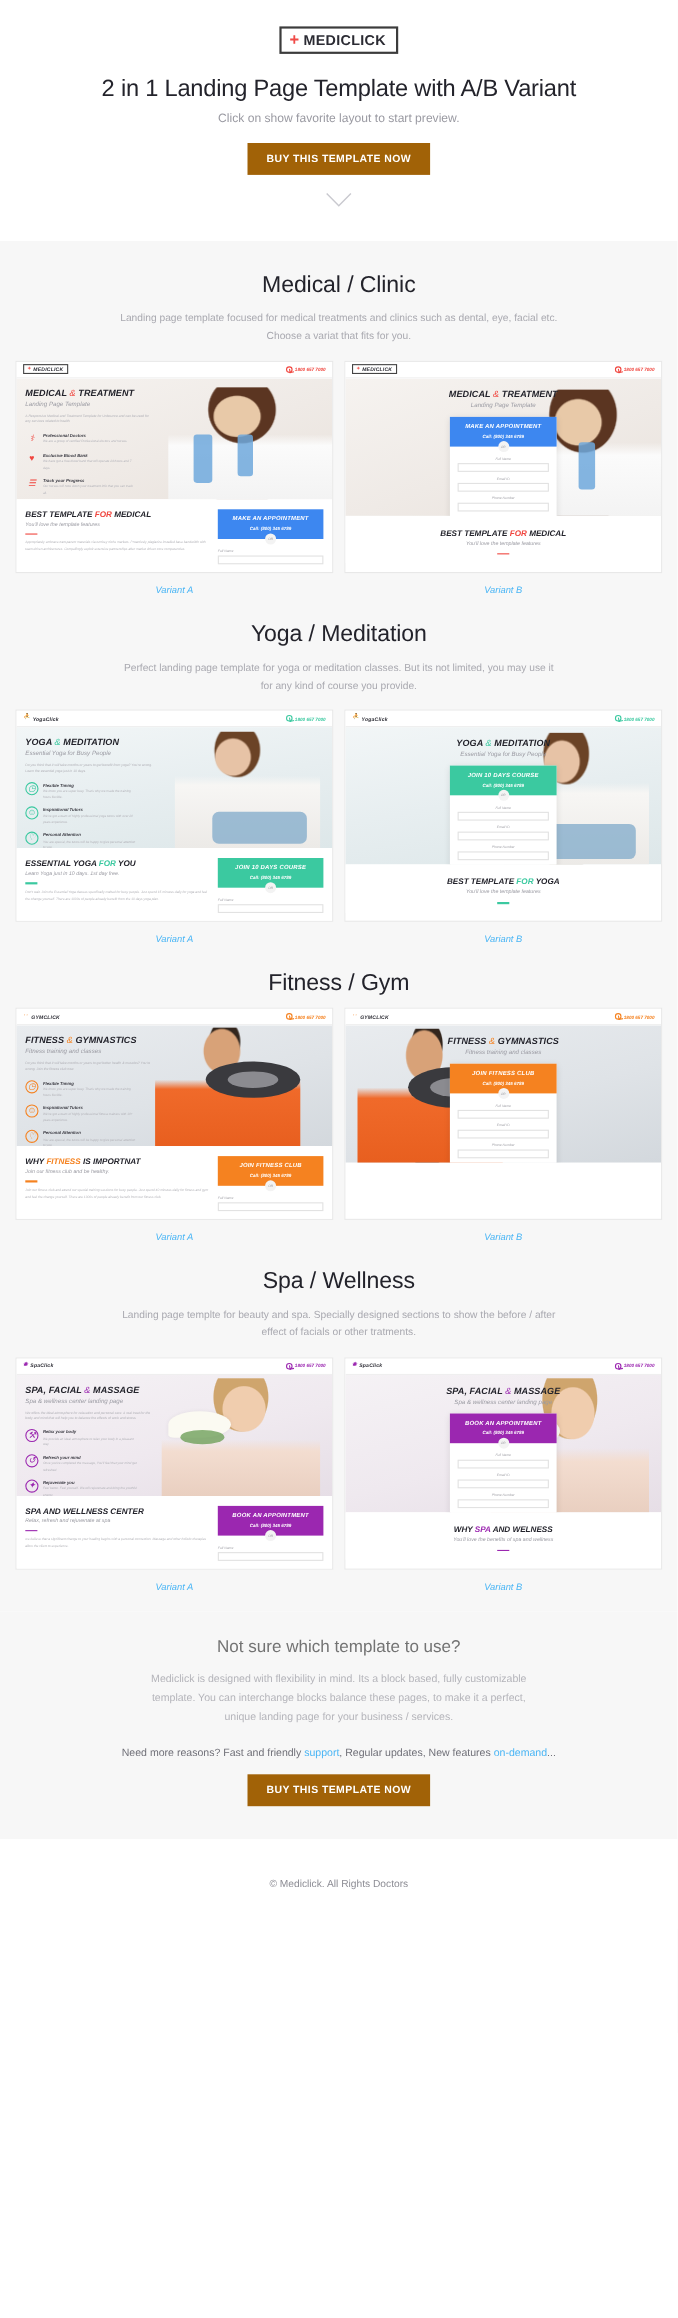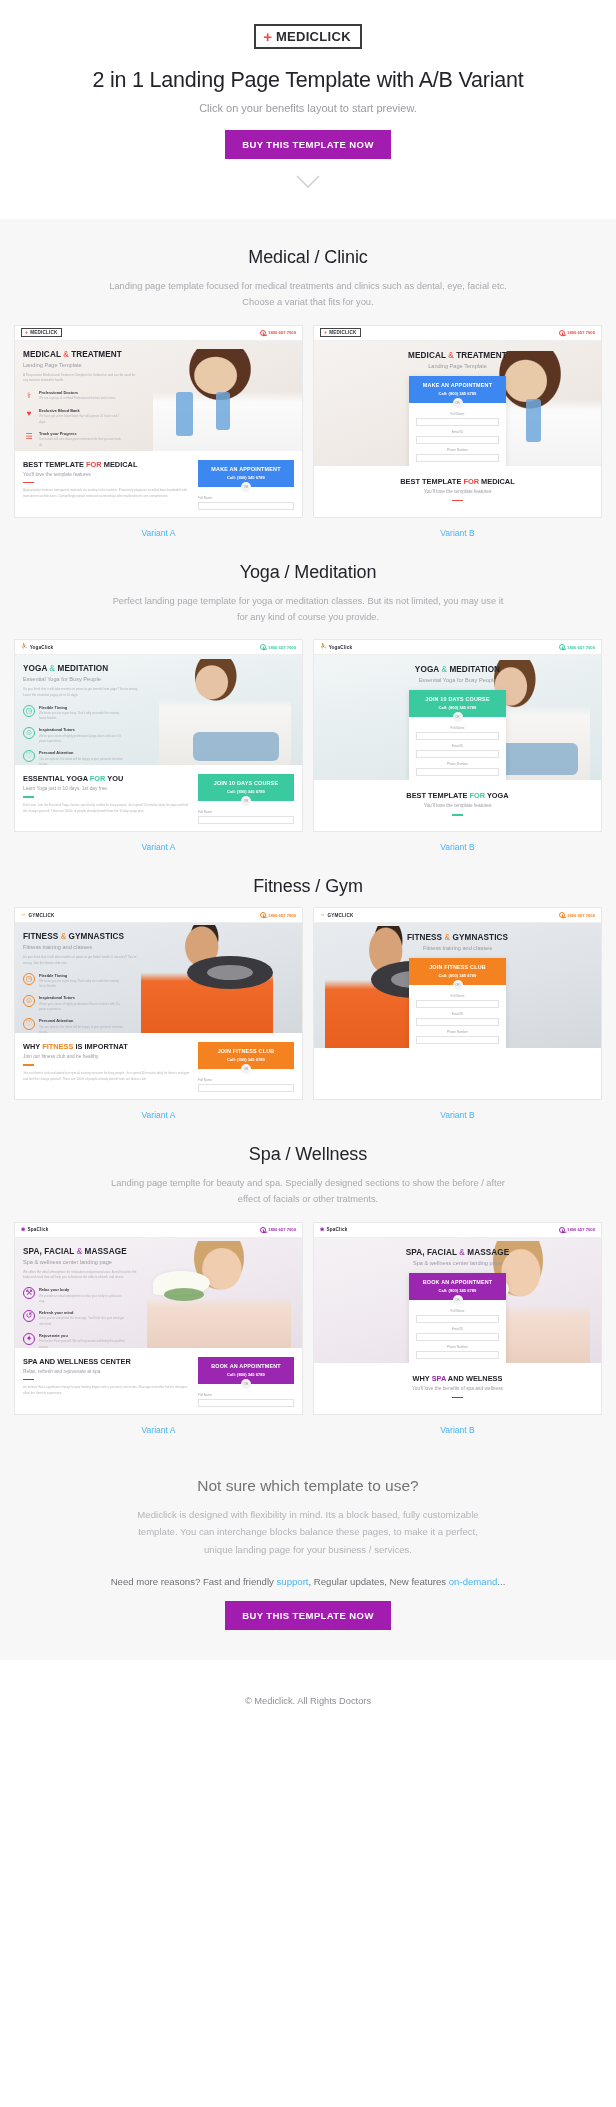--- a/index.html
+++ b/index.html
@@ -18,39 +18,39 @@
     border:2px solid #3c3c3c; padding:3px 9px 3px 7px;
   }
   .logo-cross { color:#f04a47; font-size:15px; font-weight:700; line-height:1; }
   .logo-text { font-size:13px; font-weight:700; letter-spacing:.3px; color:#2b2b33; }
   .hero-title {
     margin-top:19px; font-size:21.5px; font-weight:400; color:#23232b;
     letter-spacing:-.2px;
   }
   .hero-sub { margin-top:9px; font-size:11px; color:#9a9aa2; font-weight:400; }
   .btn-buy {
-    display:inline-block; margin-top:16px; background:#a21caf; color:#fff;
+    display:inline-block; margin-top:16px; background:#a16207; color:#fff;
     border:none; font-size:9.5px; font-weight:700; letter-spacing:.4px;
     padding:9px 17px; cursor:pointer; font-family:"Liberation Sans", sans-serif;
   }
   .chev { margin-top:16px; height:18px; }
   .chev svg { display:block; margin:0 auto; }
 
   
   .sections { background:#f7f7f7; padding-top:22px; }
   .section { padding: 6px 0 4px; }
   .sec-title {
-    text-align:center; font-size:18px; font-weight:400; color:#23232b;
+    text-align:center; font-size:21px; font-weight:400; color:#23232b;
     letter-spacing:-.1px; margin-bottom:10px;
   }
   .sec-desc {
     text-align:center; font-size:9.3px; line-height:1.75; color:#a9a9b0;
     max-width:400px; margin:0 auto 14px;
   }
-  .pair { display:flex; gap:10px; padding:0 14px; }
+  .pair { display:flex; gap:10px; padding:0 14px;font-style:italic; }
   .thumb-wrap { flex:1 1 0; min-width:0; }
   .thumb {
     background:#fff; border:1px solid #e8e8e8; overflow:hidden;
     position:relative; cursor:pointer; height:193px;
   }
   .variant-label {
     display:block; text-align:center; color:#49b5f5; font-size:8.5px;
     margin-top:10px; margin-bottom:14px; text-decoration:none; cursor:pointer;
   }
 
@@ -141,21 +141,21 @@
 </style>
 </head>
 <body>
 
 <div class="hero">
   <div class="logo-box">
     <span class="logo-cross">+</span>
     <span class="logo-text">MEDICLICK</span>
   </div>
   <h1 class="hero-title">2 in 1 Landing Page Template with A/B Variant</h1>
-  <p class="hero-sub">Click on your benefits layout to start preview.</p>
+  <p class="hero-sub">Click on show favorite layout to start preview.</p>
   <button class="btn-buy">BUY THIS TEMPLATE NOW</button>
   <div class="chev">
     <svg width="24" height="14" viewBox="0 0 24 14">
       <path d="M1 1 L12 12 L23 1" fill="none" stroke="#c9c9cf" stroke-width="1.3"></path>
     </svg>
   </div>
 </div>
 
 <div class="sections" id="sections">
   <div class="section">

